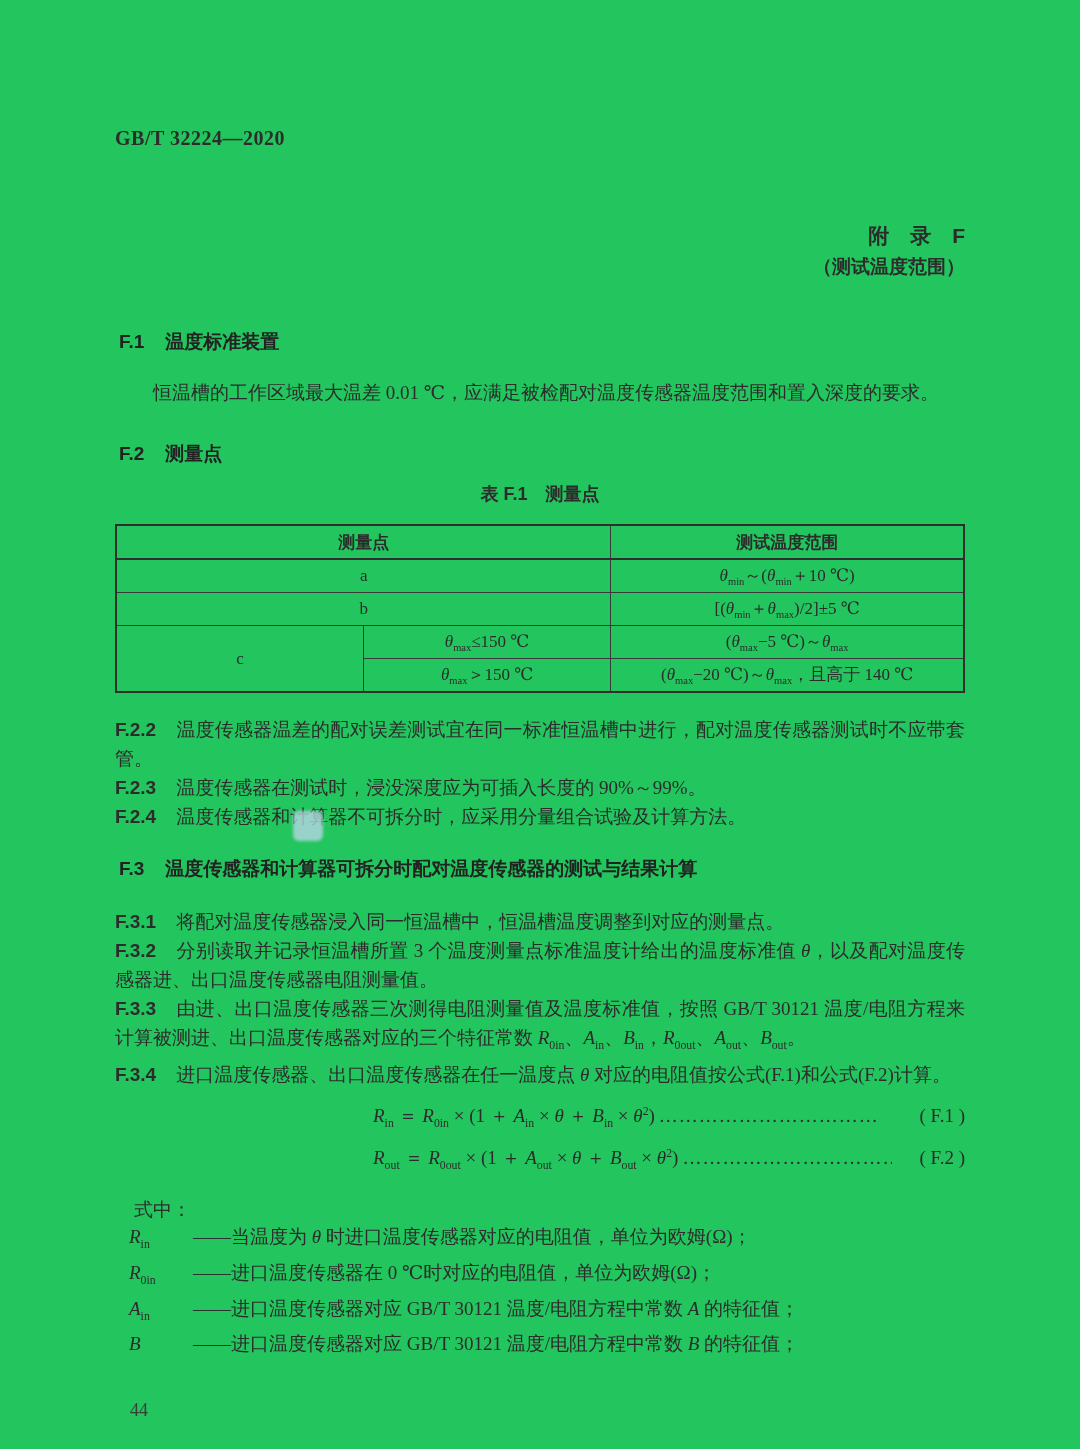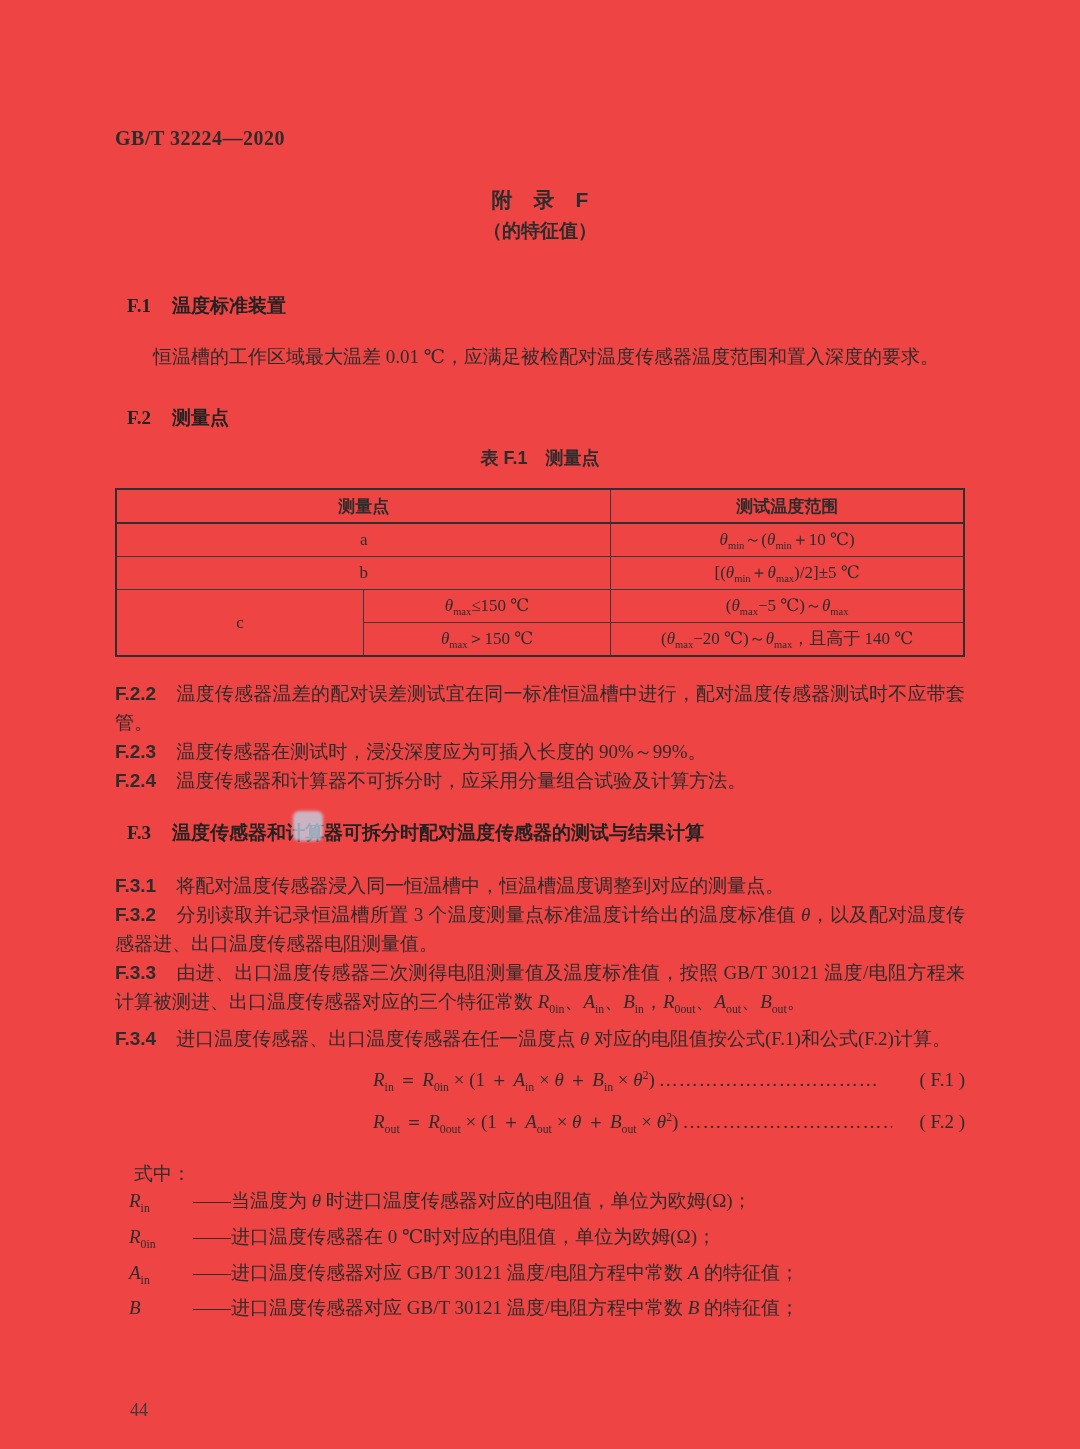--- a/index.html
+++ b/index.html
@@ -1,45 +1,45 @@
 <!DOCTYPE html>
 <html lang="zh"><head>
 <meta charset="utf-8">
 <style>
   html,body { margin:0; padding:0; background:#ffffff; }
   .page {
     position:relative;
     width:1080px; height:1449px;
-    background:#ef4444;
+    background:#22c55e;
     color:#2c2c2c;
     font-family:"Liberation Serif","DejaVu Serif",serif;
     font-size:19px;
     overflow:hidden;
     box-sizing:border-box;
     padding:126px 115px 0 115px;
   }
   .it { font-style:italic; font-family:"Liberation Serif","DejaVu Serif",serif; }
   sub { font-size:0.62em; }
   sup { font-size:0.62em; }
 
   .doc-header {
     font-family:"Liberation Serif","DejaVu Serif",serif;
     font-weight:bold; font-size:20px; line-height:24px;
     letter-spacing:0.5px;
   }
 
-  .title-block { margin-top:34px; text-align:center;
+  .title-block { margin-top:70px; text-align:right;
     font-family:"Liberation Sans","DejaVu Sans",sans-serif; font-weight:bold; }
   .title-block .t1 { font-size:21px; line-height:31px; }
   .title-block .t2 { font-size:19px; line-height:31px; }
   .title-block .t3 { font-size:20px; line-height:31px; }
 
   .sec-head {
-    margin:12px; margin-top:48px;
-    font-family:Liberation Serif, serif;
+    margin:4px; margin-top:48px;
+    font-family:Liberation Sans, sans-serif;
     font-weight:bold; font-size:19px; line-height:24px; color:#222;
   }
   .sec-head .sec-label { margin-right:1.1em; }
   .sec-head.f2 { margin-top:34px; }
   .sec-head.f3 { margin-top:26px; }
 
   p { margin:0; }
   .body-ind { margin-top:24px; text-indent:2em; line-height:30px; text-align:justify; }
   .num-para { line-height:29px; text-align:justify; }
   .num-para .num-label {
@@ -91,21 +91,21 @@
 </style>
 </head>
 <body>
 
 <div class="page">
 
   <div class="doc-header">GB/T 32224—2020</div>
 
   <div class="title-block">
     <div class="t1">附　录　F</div>
-    <div class="t2">（的特征值）</div>
+    <div class="t2">（测试温度范围）</div>
   </div>
 
   <h2 class="sec-head">
     <span class="sec-label">F.1</span><span class="sec-title">温度标准装置</span>
   </h2>
   <p class="body-ind">恒温槽的工作区域最大温差 0.01 ℃，应满足被检配对温度传感器温度范围和置入深度的要求。</p>
 
   <h2 class="sec-head f2">
     <span class="sec-label">F.2</span><span class="sec-title">测量点</span>
   </h2>

